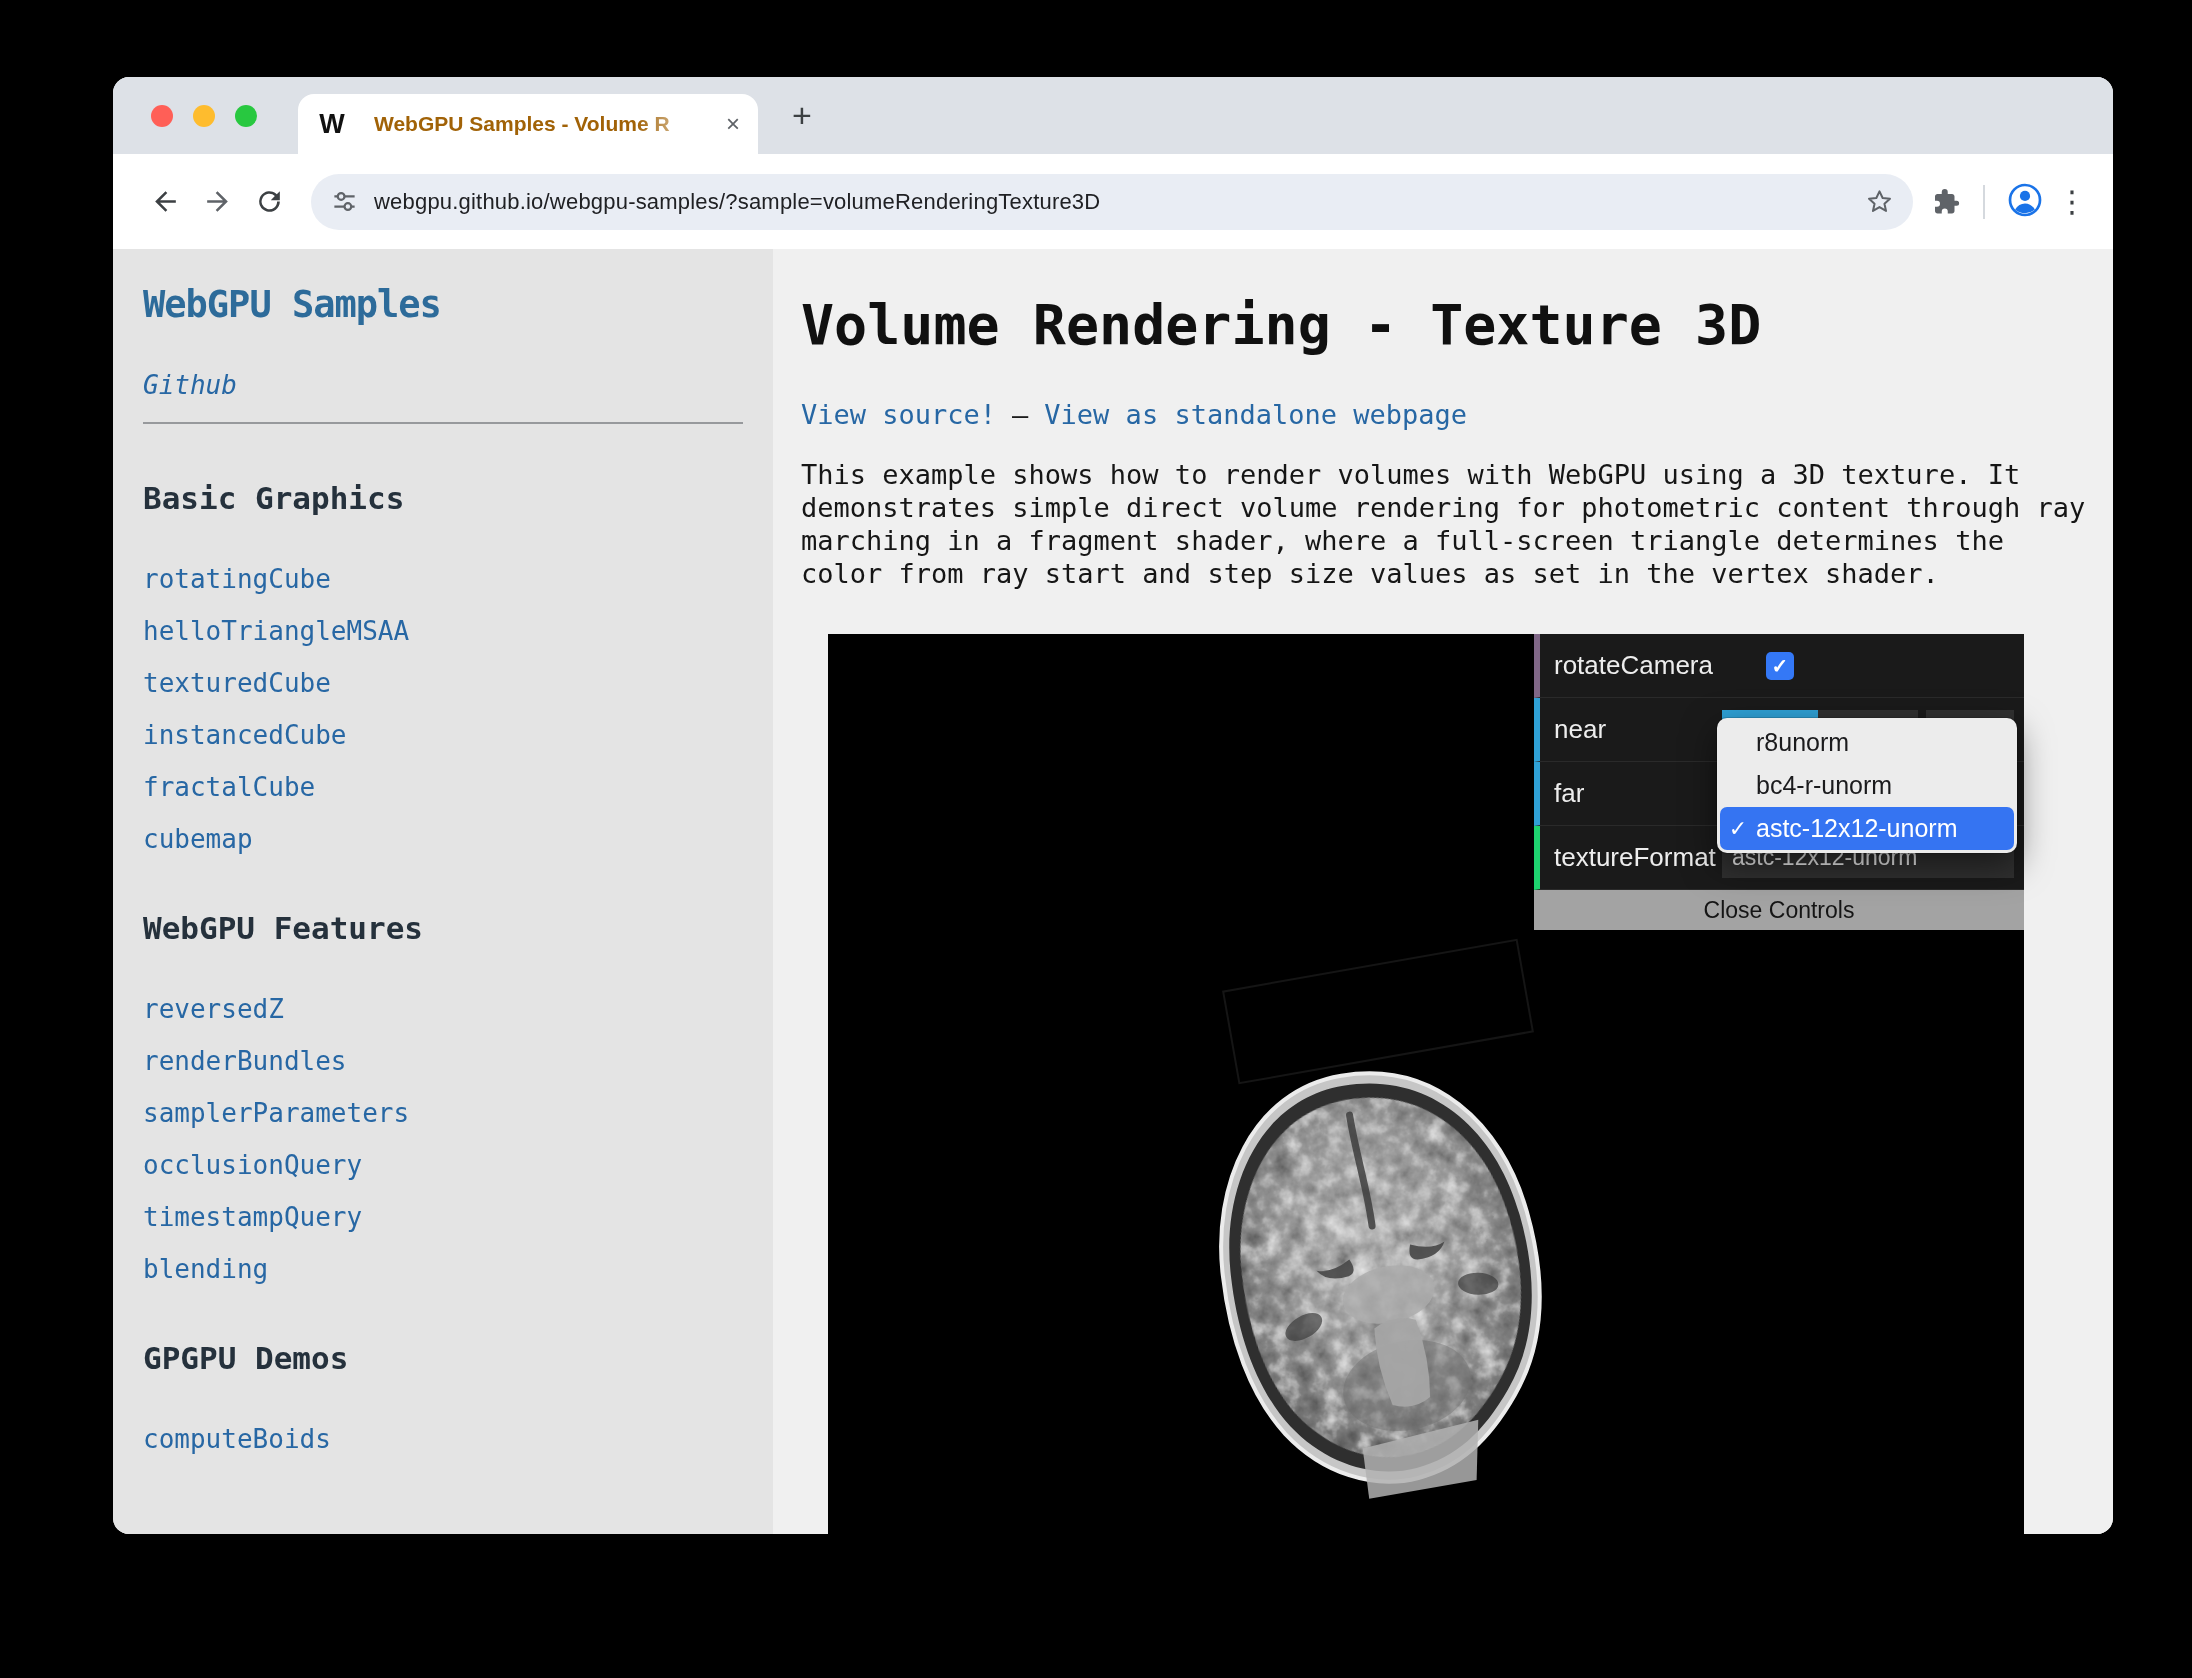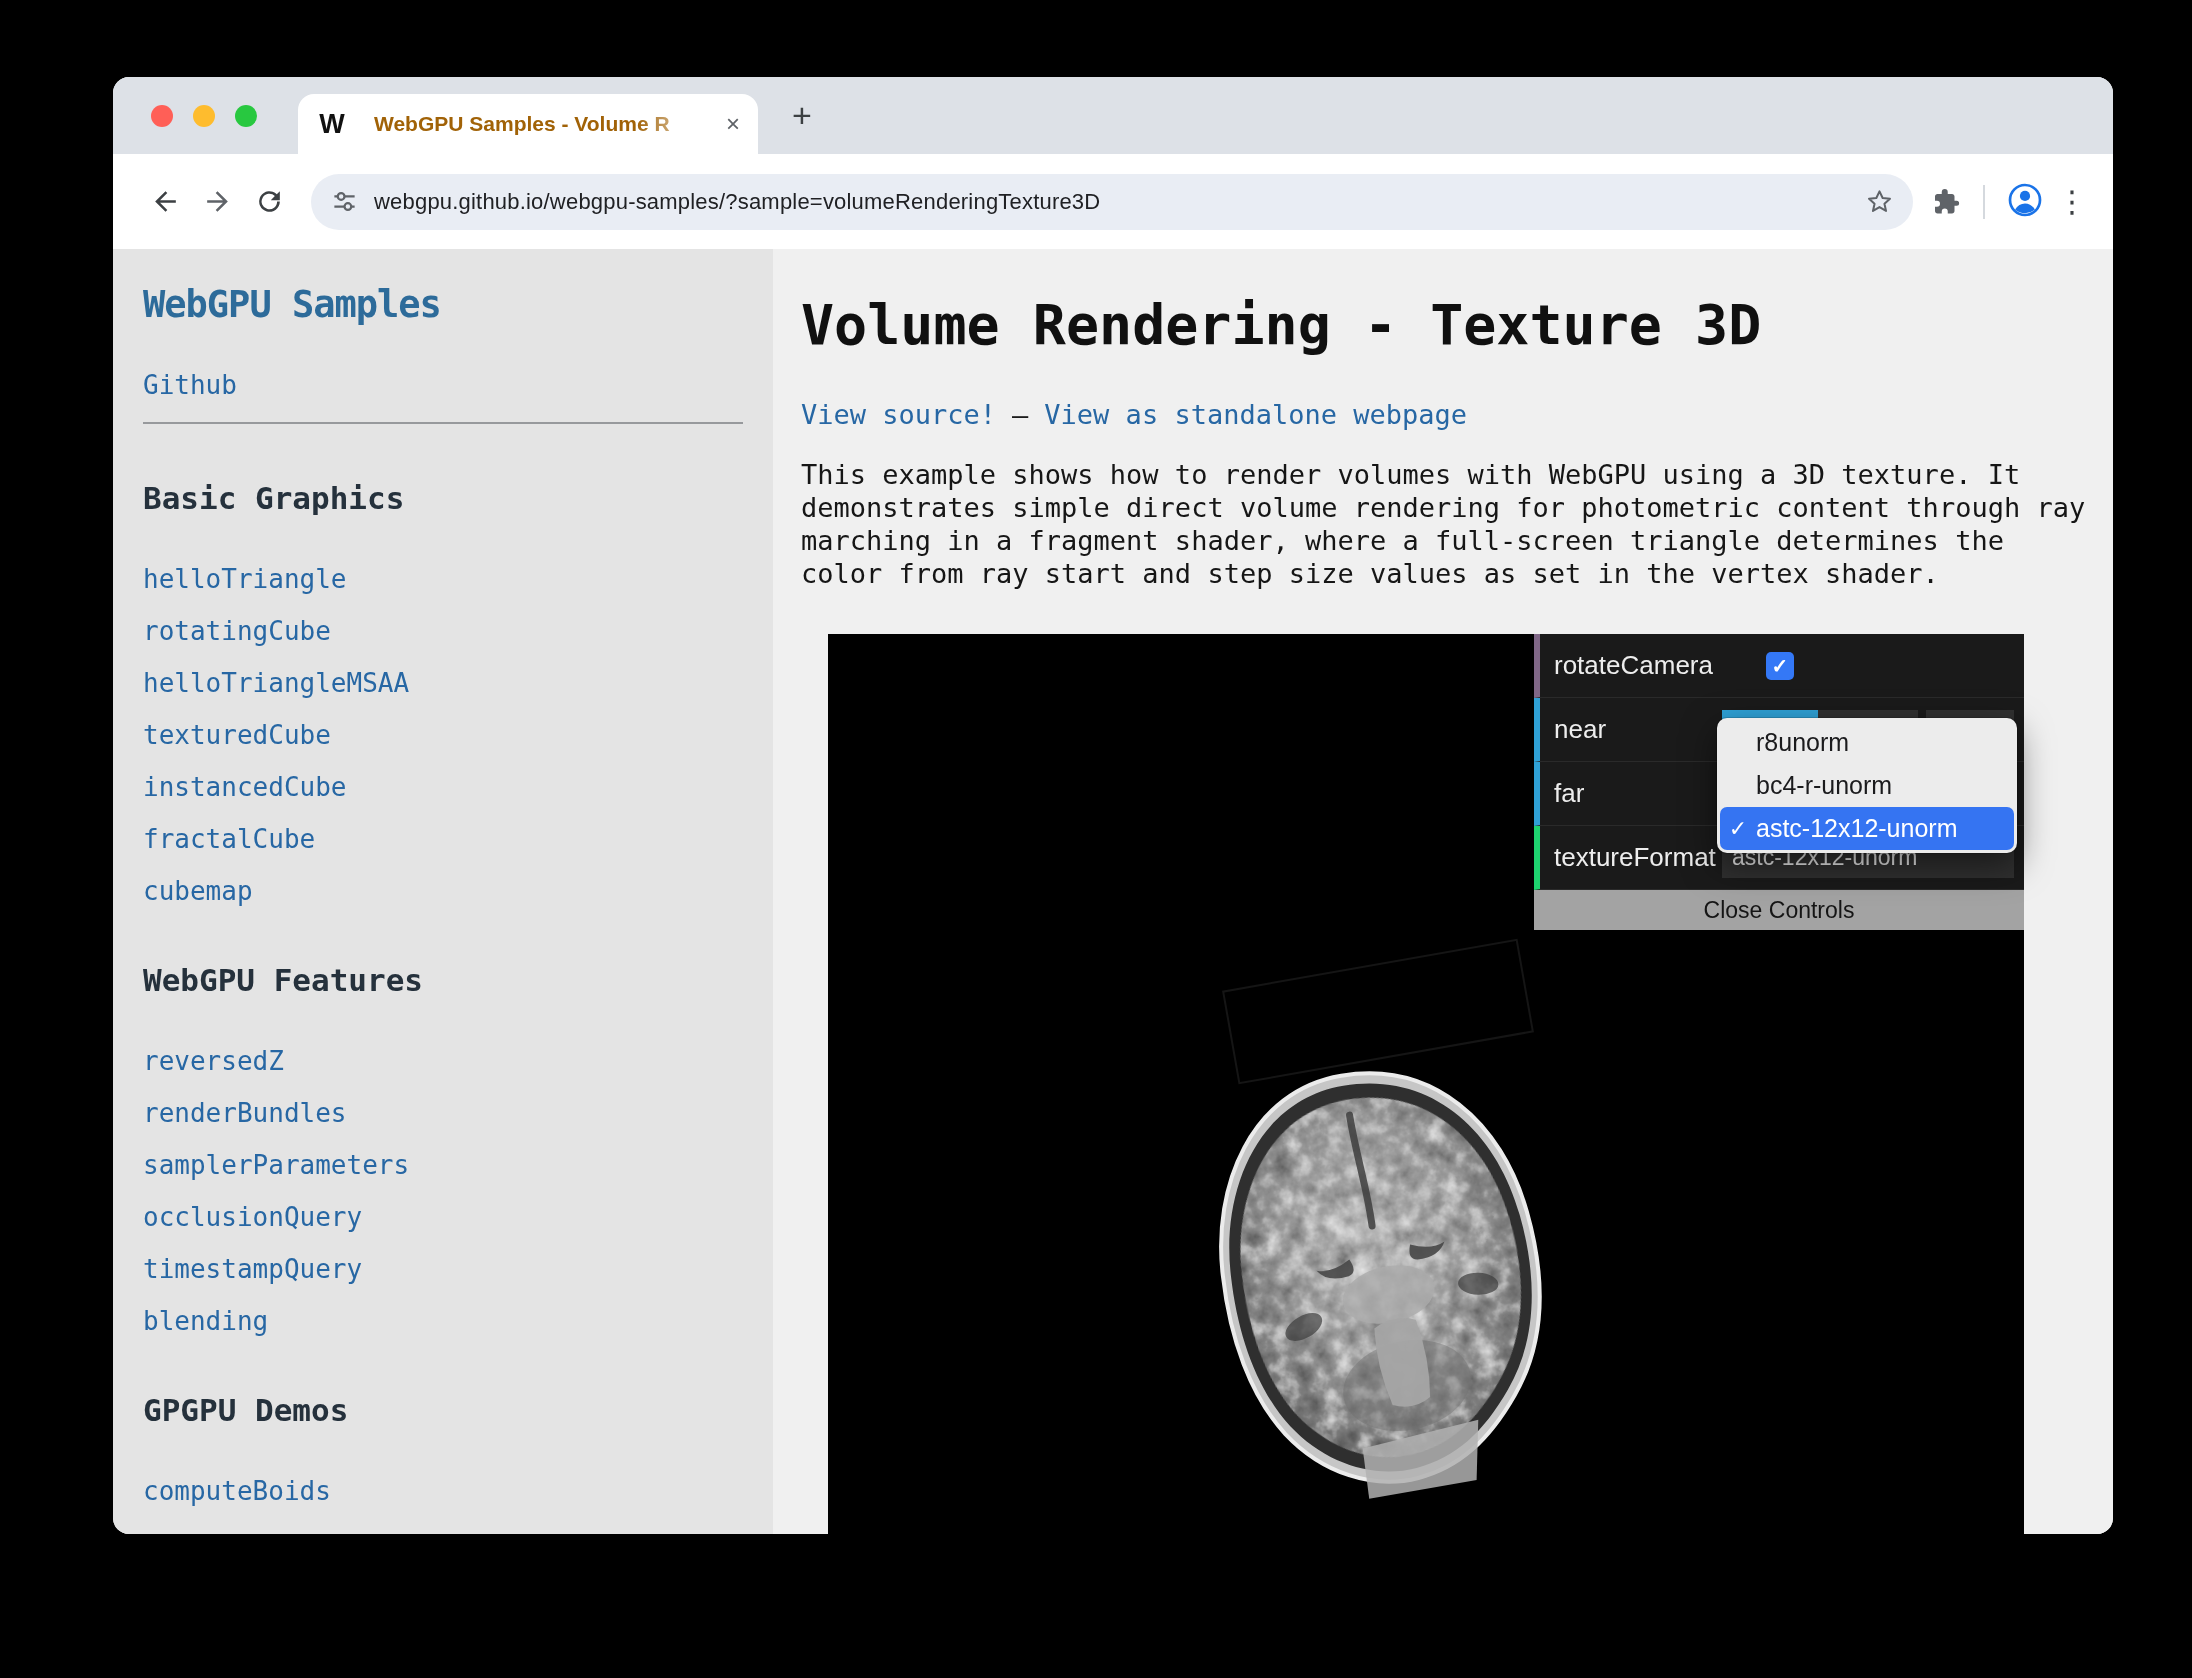--- a/index.html
+++ b/index.html
@@ -43,21 +43,21 @@
   .kebab { font-size:30px; color:#3c4043; width:30px; text-align:center; }
 
   
   .content { display:flex; height:1285px; }
 
   .sidebar { width:660px; flex:none; background:#e4e4e4; padding:34px 0 0 30px; overflow:hidden;
              font-family:"DejaVu Sans Mono", monospace; }
   .sidebar h1 { font-size:37px; font-weight:700; color:#2d6b9a; letter-spacing:-1px; }
   .side-link { display:block; font-size:26px; line-height:30px; color:#2767a4; text-decoration:none;
                margin-bottom:22px; cursor:pointer; }
-  .github { margin-top:44px; }
+  .github { margin-top:44px;font-style:italic; }
   .sidebar hr { border:none; border-top:2px solid #97999c; margin:8px 30px 0 0; }
   .sidebar h2 { font-size:31px; font-weight:700; color:#25313c; margin:56px 0 48px; }
 
   .main { flex:1; background:#f0f0f0; padding:44px 0 0 28px; position:relative; overflow:hidden;
           font-family:"DejaVu Sans Mono", monospace; }
   .page-title { font-size:55px; font-weight:700; color:#101010; }
   .links-row { margin-top:42px; font-size:27px; display:flex; gap:16px; align-items:baseline; }
   .links-row a { color:#2767a4; text-decoration:none; cursor:pointer; }
   .links-row .dash { color:#1c1c1c; }
   .description { margin-top:28px; font-size:27px; line-height:33px; color:#161616; width:1300px; }
@@ -167,21 +167,20 @@
   </div>
 
   <div class="content">
 
     <aside class="sidebar">
       <h1>WebGPU Samples</h1>
       <a class="side-link github">Github</a>
       <hr>
 
       <h2>Basic Graphics</h2>
-      <a class="side-link">helloTriangle</a>
       <a class="side-link">rotatingCube</a>
       <a class="side-link">helloTriangleMSAA</a>
       <a class="side-link">texturedCube</a>
       <a class="side-link">instancedCube</a>
       <a class="side-link">fractalCube</a>
       <a class="side-link">cubemap</a>
 
       <h2>WebGPU Features</h2>
       <a class="side-link">reversedZ</a>
       <a class="side-link">renderBundles</a>

